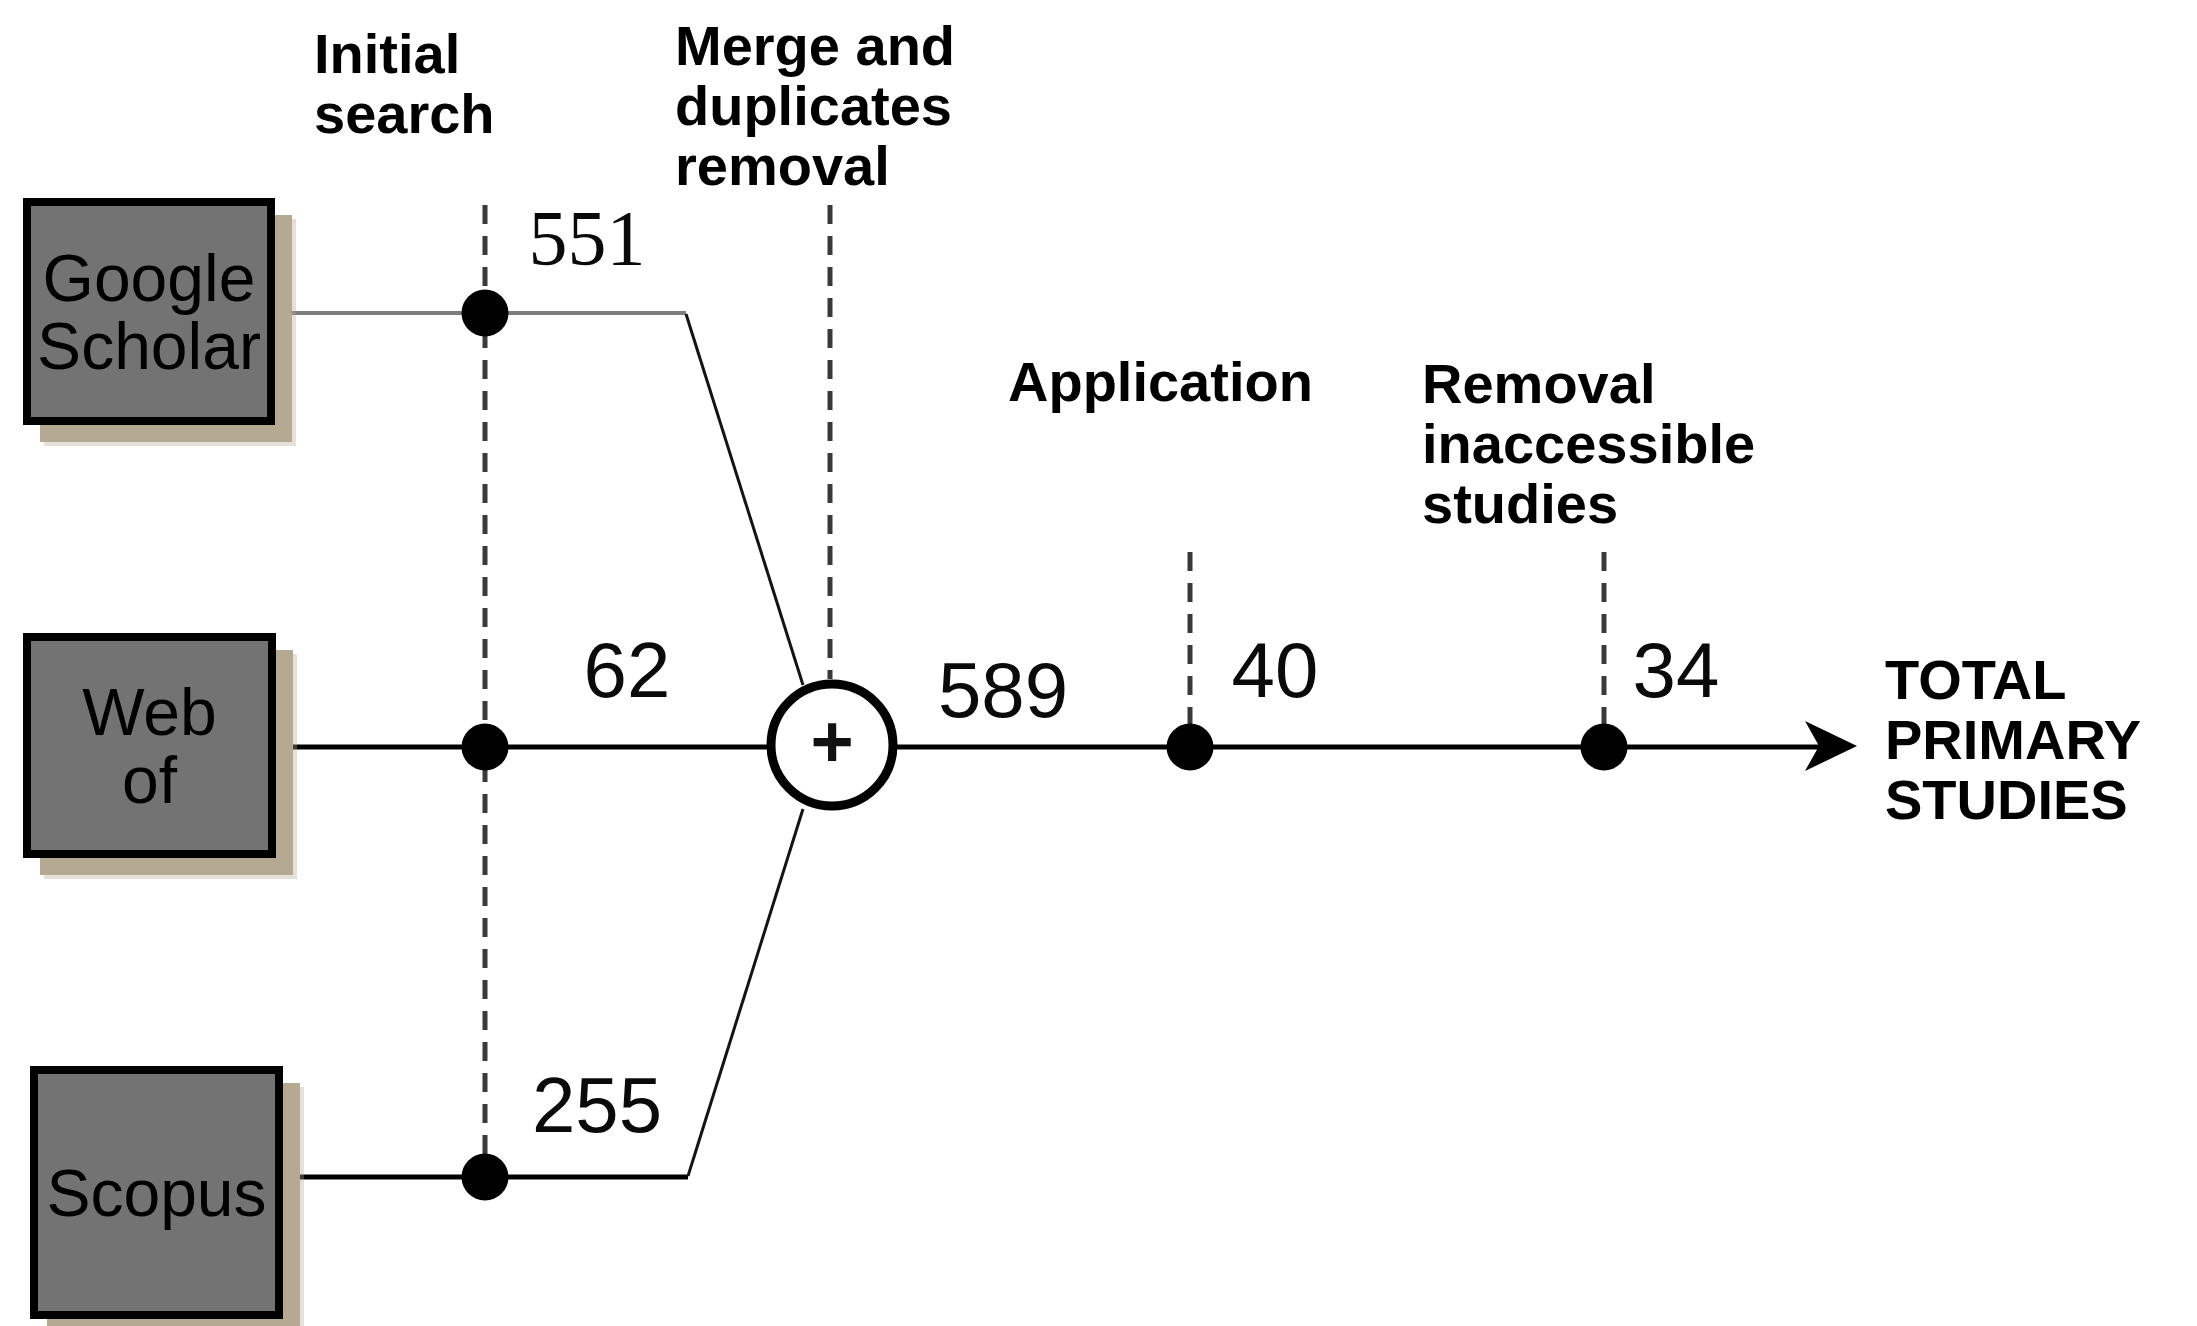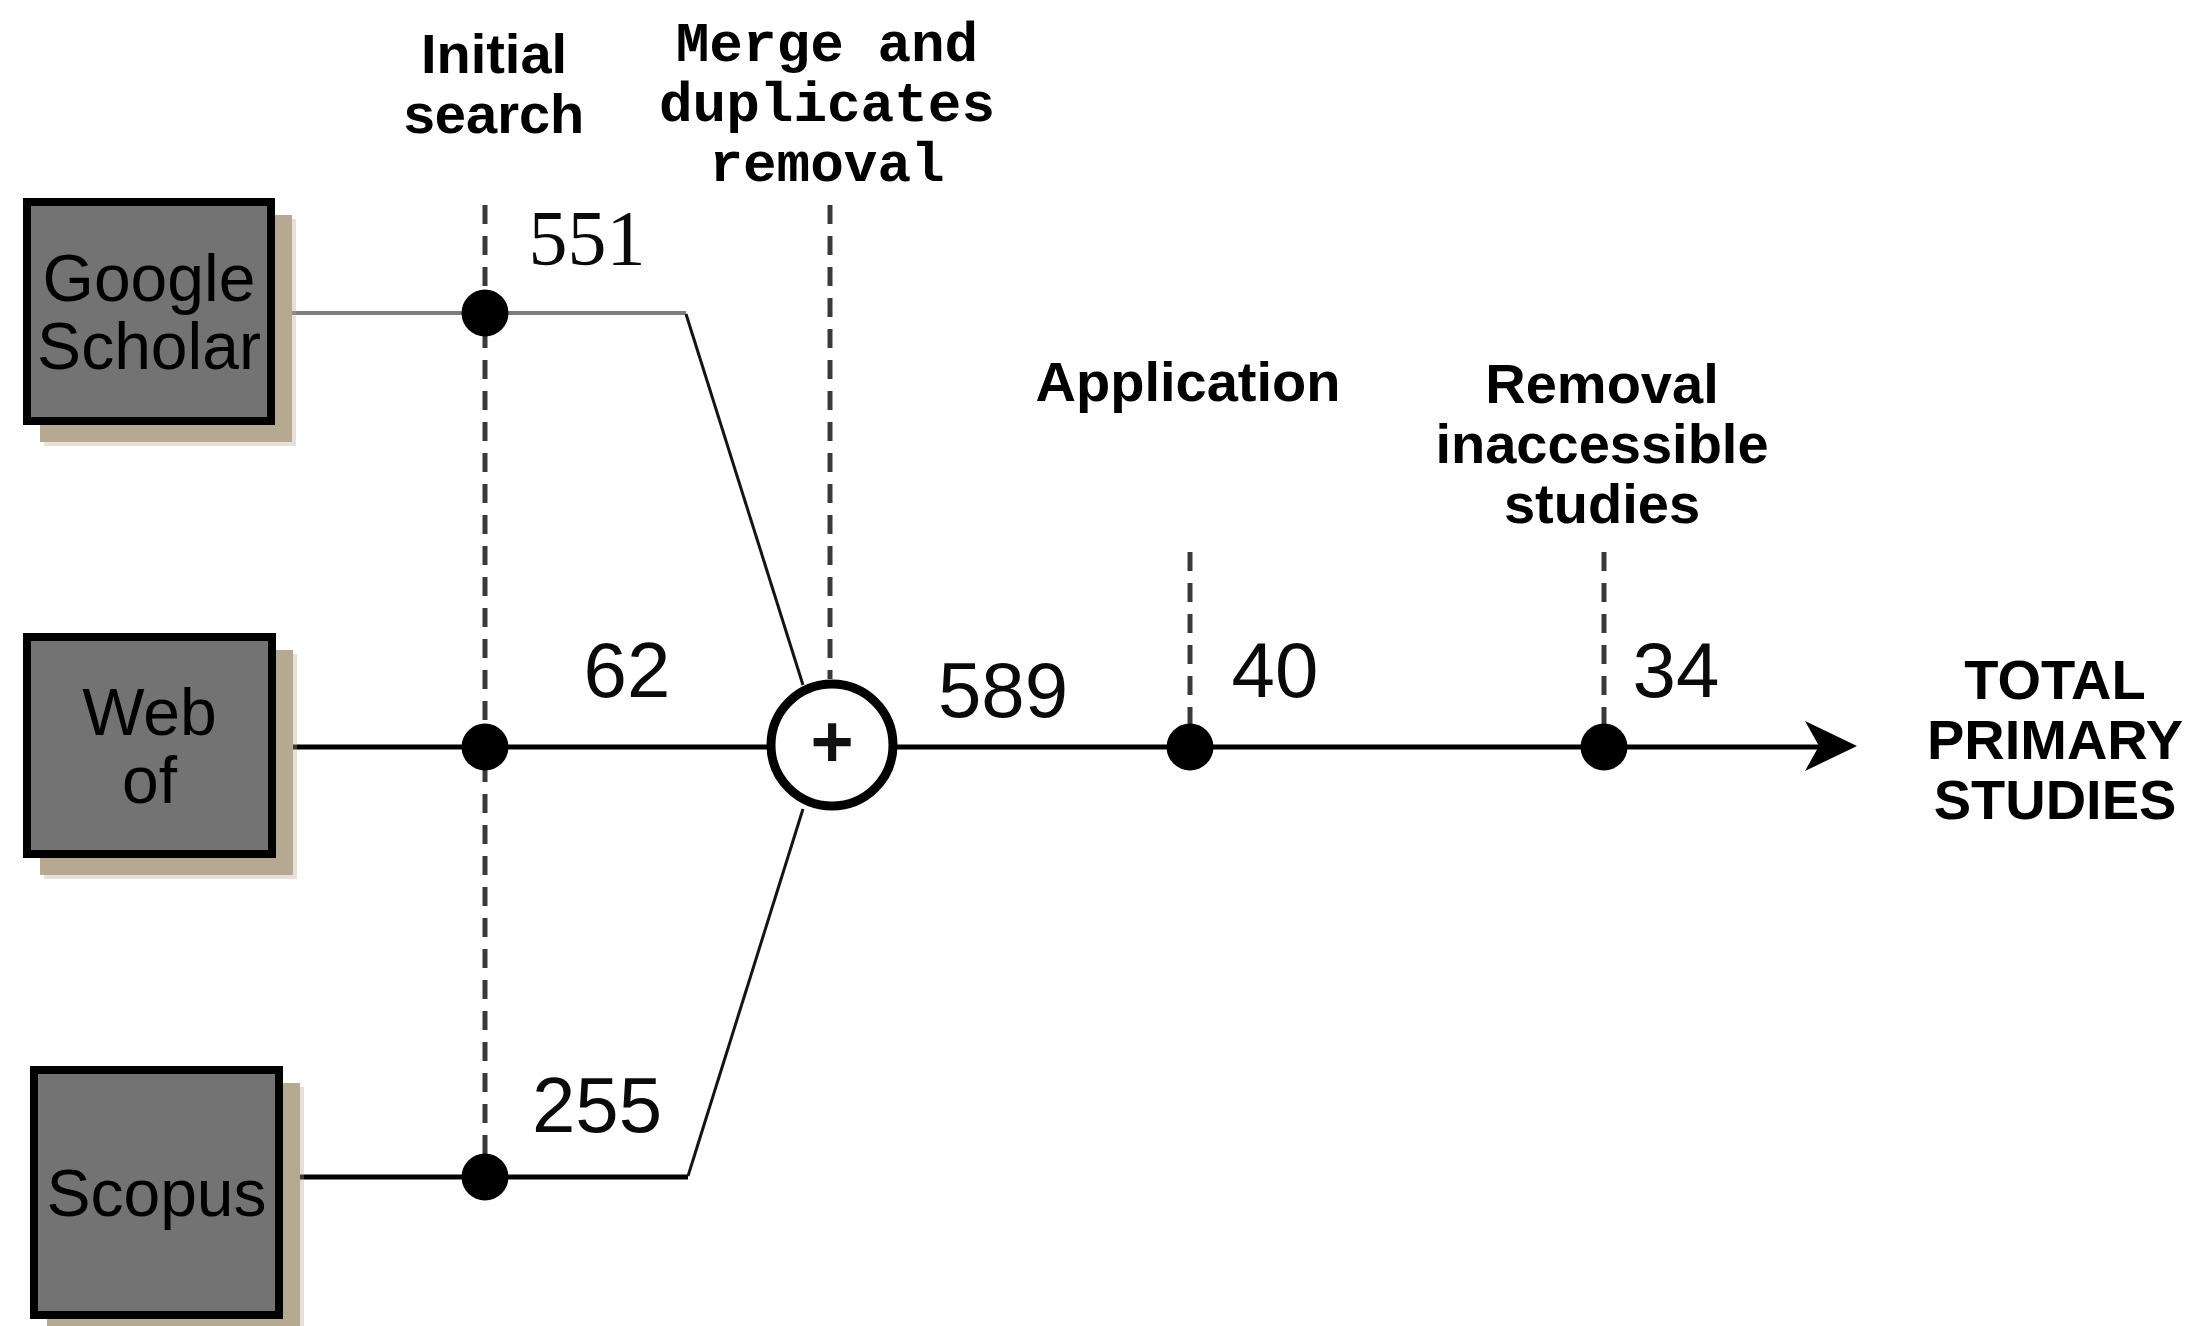--- a/index.html
+++ b/index.html
@@ -19,25 +19,25 @@
     box-shadow:17px 17px 0 #b5aa91, 21px 21px 0 rgba(181,170,145,0.35);
     display:flex;flex-direction:column;align-items:center;justify-content:center;
     font-size:66px;line-height:68px;color:#000;
     text-align:center;
   }
   .box-gs{left:23px;top:198px;width:252px;height:227px;}
   .box-wos{left:23px;top:633px;width:253px;height:225px;text-align:center;}
   .box-scopus{left:30px;top:1066px;width:253px;height:253px;}
   .stage-label{
     position:absolute;z-index:2;
-    width:360px;text-align:center;
+    width:360px;text-align:left;
     font-weight:bold;font-size:56px;line-height:60px;color:#000;
   }
   .lbl-initial{left:314px;top:24px;}
-  .lbl-merge{left:647px;top:16px;font-family:Liberation Mono, monospace;}
+  .lbl-merge{left:675px;top:16px;}
   .lbl-application{left:1008px;top:352px;}
   .lbl-removal{left:1422px;top:354px;}
   .lbl-total{left:1885px;top:650px;width:340px;}
   .count{
     position:absolute;z-index:2;
     transform:translateX(-50%);
     font-size:78px;line-height:78px;color:#0a0a0a;
     white-space:nowrap;
   }
   .cnt-551{left:587px;top:199px;font-family:Liberation Serif, serif;}

